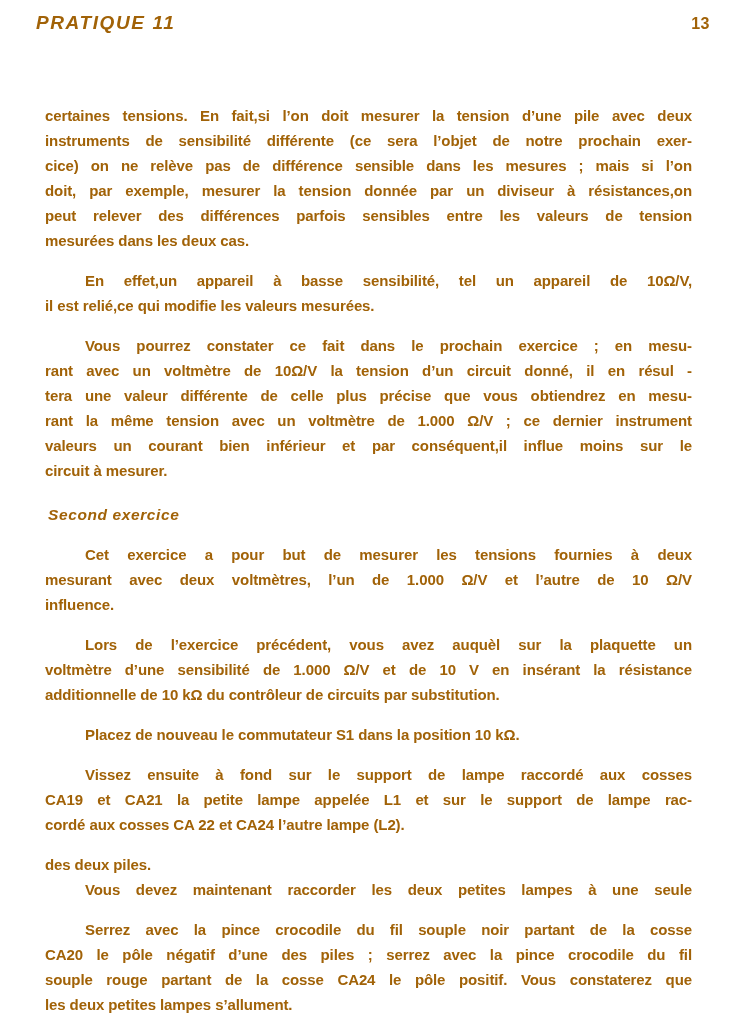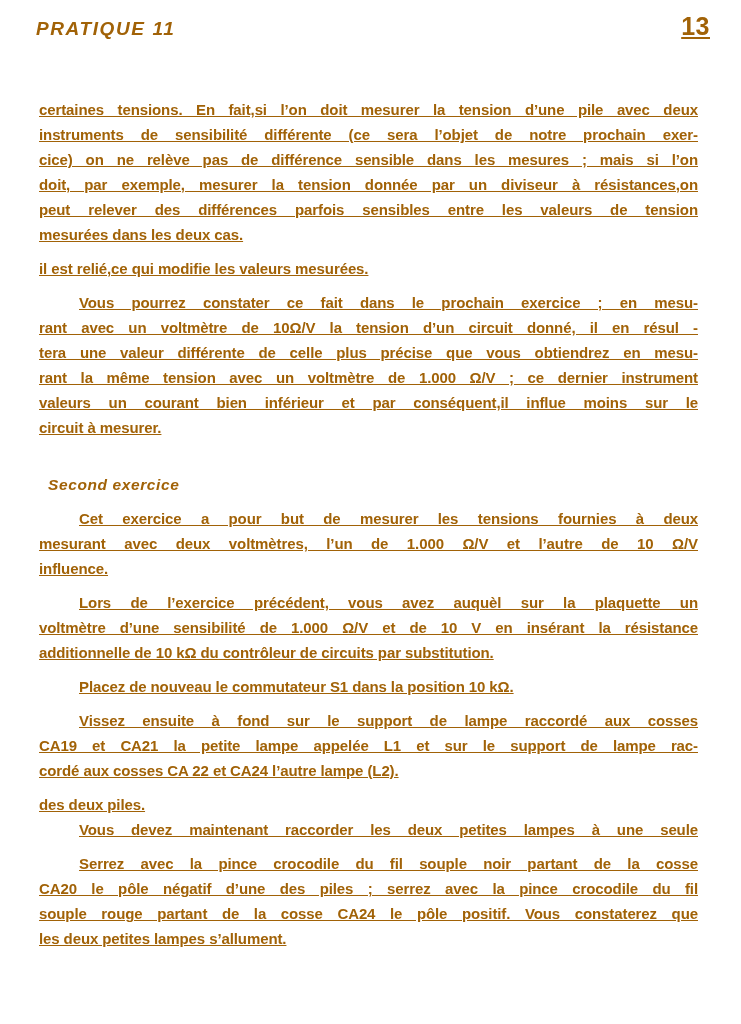--- a/index.html
+++ b/index.html
@@ -26,34 +26,32 @@
     justify-content: space-between;
     align-items: baseline;
   }
   .running-title {
     font-size: 19px;
     font-weight: bold;
     font-style: italic;
     letter-spacing: 1.6px;
   }
   .page-number {
-    font-size: 25px;
+    font-size: 16px;
     font-weight: bold;
     letter-spacing: 0.5px;
-    text-decoration: underline;
   }
   .page-body {
     position: absolute;
     top: 88px;
     left: 30px;
     width: 677px;
   }
   .paragraph {
-    margin: 9px;
-    text-decoration: underline;
+    margin: 15px;
   }
   .line {
     font-size: 15px;
     font-weight: bold;
     line-height: 25px;
     letter-spacing: -0.1px;
     text-align: justify;
     text-align-last: justify;
     white-space: normal;
   }
@@ -62,21 +60,21 @@
   }
   .paragraph.indent .line.first {
     text-indent: 40px;
   }
   .heading {
     font-size: 15.5px;
     font-weight: bold;
     font-style: italic;
     letter-spacing: 0.6px;
     line-height: 25px;
-    margin-top: 32px;
+    margin-top: 19px;
     margin-bottom: 4px;
     padding-left: 18px;
   }
 </style>
 </head>
 <body>
 
 <div class="page">
   <header class="page-header">
     <span class="running-title">PRATIQUE 11</span>
@@ -85,20 +83,21 @@
   <main class="page-body">
       <div class="paragraph">
         <div class="line first">certaines tensions. En fait,si l’on doit mesurer la tension d’une pile avec deux</div>
         <div class="line">instruments de sensibilité différente (ce sera l’objet de notre prochain exer-</div>
         <div class="line">cice) on ne relève pas de différence sensible dans les mesures ; mais si l’on</div>
         <div class="line">doit, par exemple, mesurer la tension donnée par un diviseur à résistances,on</div>
         <div class="line">peut relever des différences parfois sensibles entre les valeurs de tension</div>
         <div class="line last">mesurées dans les deux cas.</div>
       </div>
       <div class="paragraph indent">
+        <div class="line first">En effet,un appareil à basse sensibilité, tel un appareil de 10Ω/V,</div>
         <div class="line last">il est relié,ce qui modifie les valeurs mesurées.</div>
       </div>
       <div class="paragraph indent">
         <div class="line first">Vous pourrez constater ce fait dans le prochain exercice ; en mesu-</div>
         <div class="line">rant avec un voltmètre de 10Ω/V la tension d’un circuit donné, il en résul -</div>
         <div class="line">tera une valeur différente de celle plus précise que vous obtiendrez en mesu-</div>
         <div class="line">rant la même tension avec un voltmètre de 1.000 Ω/V ; ce dernier instrument</div>
         <div class="line">valeurs un courant bien inférieur et par conséquent,il influe moins sur le</div>
         <div class="line last">circuit à mesurer.</div>
       </div>

